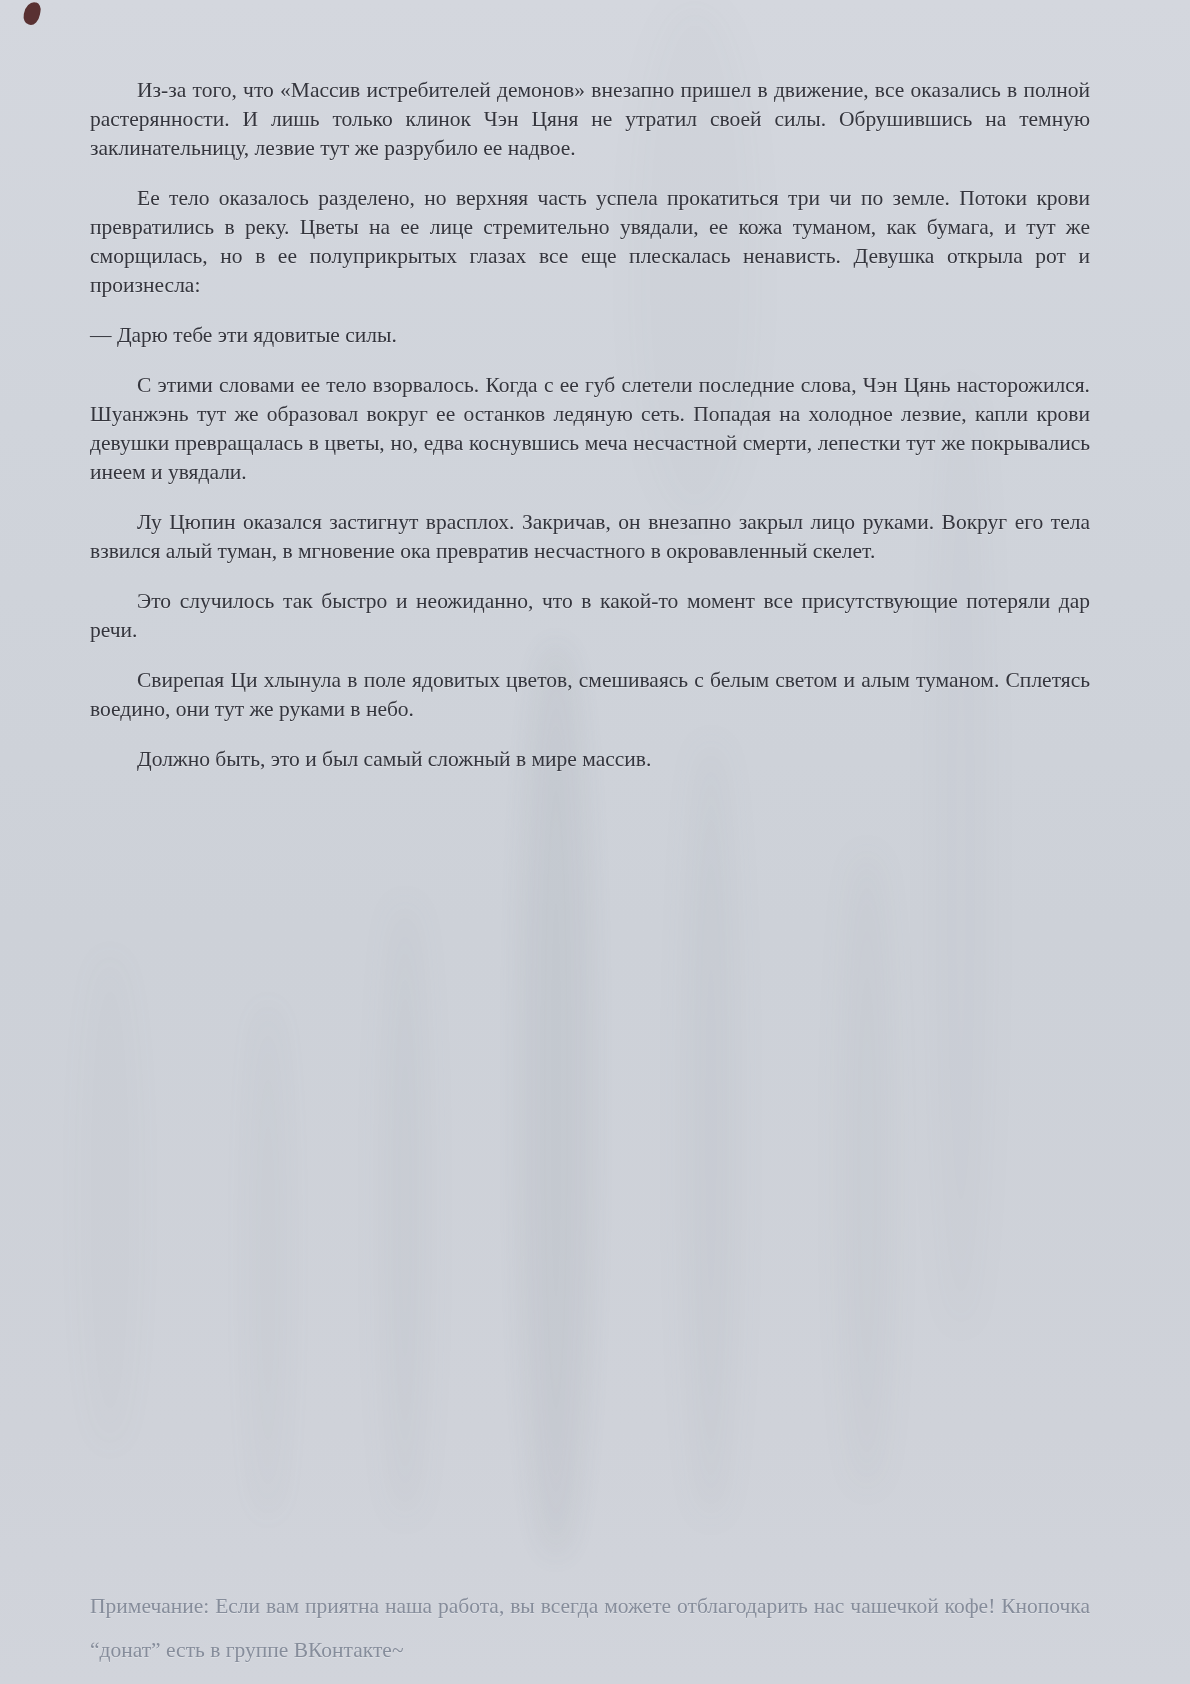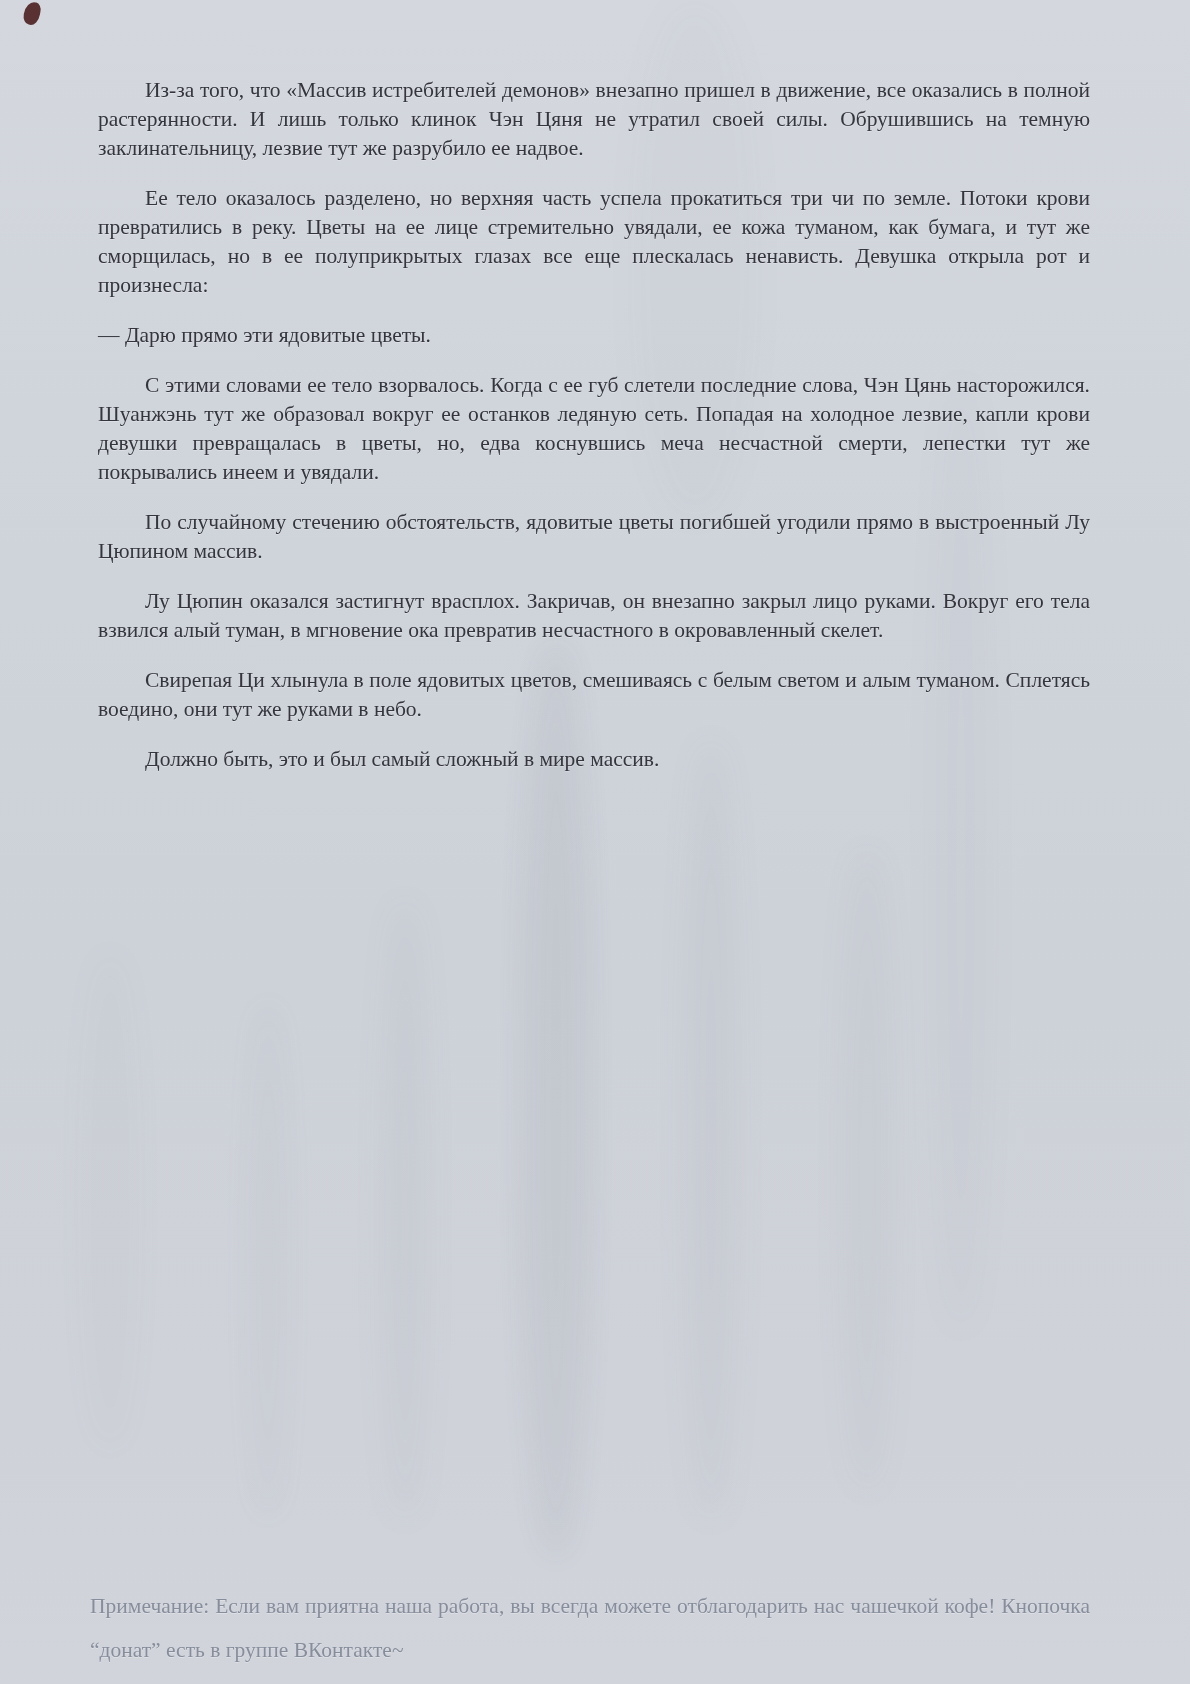--- a/index.html
+++ b/index.html
@@ -48,21 +48,21 @@
     left: 90px;
     top: 76px;
     width: 1000px;
     color: #34353d;
     font-size: 21.5px;
     line-height: 29px;
     text-align: justify;
     text-shadow: 0 1px 0 rgba(255,255,255,0.28);
   }
   .content p {
-    margin: 0 0 21px 8px;
+    margin: 0 0 21px 0;
     text-indent: 47px;
   }
   .content p.no-indent {
     text-indent: 0;
   }
 
   .footer {
     position: absolute;
     left: 90px;
     top: 1584px;
@@ -86,21 +86,21 @@
   <div class="streak s6"></div>
   <div class="streak s7"></div>
   <div class="streak s8"></div>
 </div>
 
 <span class="corner-mark"></span>
 
 <main class="content">
   <p>Из-за того, что «Массив истребителей демонов» внезапно пришел в движение, все оказались в полной растерянности. И лишь только клинок Чэн Цяня не утратил своей силы. Обрушившись на темную заклинательницу, лезвие тут же разрубило ее надвое.</p>
   <p>Ее тело оказалось разделено, но верхняя часть успела прокатиться три чи по земле. Потоки крови превратились в реку. Цветы на ее лице стремительно увядали, ее кожа туманом, как бумага, и тут же сморщилась, но в ее полуприкрытых глазах все еще плескалась ненависть. Девушка открыла рот и произнесла:</p>
-  <p class="no-indent">— Дарю прямо эти ядовитые цветы.</p>
+  <p class="no-indent">— Дарю тебе эти ядовитые силы.</p>
   <p>С этими словами ее тело взорвалось. Когда с ее губ слетели последние слова, Чэн Цянь насторожился. Шуанжэнь тут же образовал вокруг ее останков ледяную сеть. Попадая на холодное лезвие, капли крови девушки превращалась в цветы, но, едва коснувшись меча несчастной смерти, лепестки тут же покрывались инеем и увядали.</p>
-  <p>По случайному стечению обстоятельств, ядовитые цветы погибшей  угодили прямо в выстроенный Лу Цюпином массив.</p>
   <p>Лу Цюпин оказался застигнут врасплох. Закричав, он внезапно закрыл лицо руками. Вокруг его тела взвился алый туман, в мгновение ока превратив несчастного в окровавленный скелет.</p>
+  <p>Это случилось так быстро и неожиданно, что в какой-то момент все присутствующие потеряли дар речи.</p>
   <p>Свирепая Ци хлынула в поле ядовитых цветов, смешиваясь с белым светом и алым туманом. Сплетясь воедино, они тут же руками в небо.</p>
   <p>Должно быть, это и был самый сложный в мире массив.</p>
 </main>
 
 <div class="footer">Примечание: Если вам приятна наша работа, вы всегда можете отблагодарить нас чашечкой кофе! Кнопочка “донат” есть в группе ВКонтакте~</div>
 
 </body></html>

